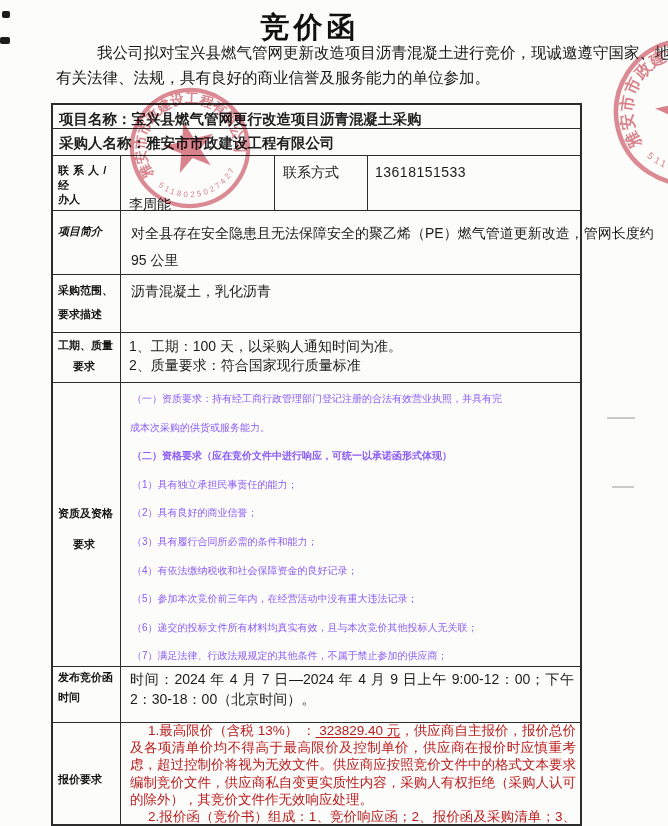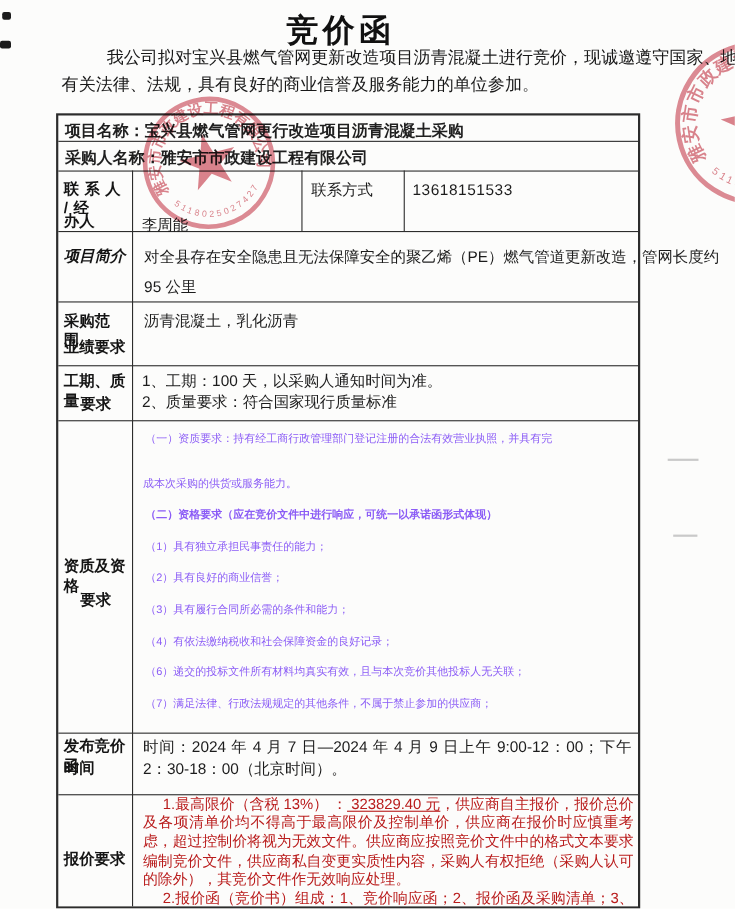--- a/index.html
+++ b/index.html
@@ -16,21 +16,21 @@
   .intro{left:56px;top:40px;width:572px;font-size:15.5px;line-height:25px;color:#181818;}
   .intro .l1{text-indent:41px;white-space:nowrap;}
   .intro .l2{white-space:nowrap;}
 
   
   .tbl{left:51px;top:103px;width:527px;height:719px;border:2px solid #2c2c2c;}
   .hline{position:absolute;left:0;width:100%;height:0;border-top:1.6px solid #2c2c2c;}
   .vline{position:absolute;width:0;border-left:1.6px solid #2c2c2c;}
 
   .cell-text{position:absolute;font-size:14px;color:#1c1c1c;}
-  .rowlabel{position:absolute;left:5px;font-size:14px;font-weight:bold;color:#141414;width:62px;}
+  .rowlabel{position:absolute;left:5px;font-size:11px;font-weight:bold;color:#141414;width:62px;}
   .b{font-weight:bold;}
   .u{text-decoration:underline;text-underline-offset:2px;}
 
   .fullrow{position:absolute;left:6px;font-size:14.5px;white-space:nowrap;}
   .qline{height:28.6px;white-space:nowrap;font-size:10px;color:#8b5cf6;}
   .quote p{margin:0;text-align:justify;font-size:13.5px;line-height:17.2px;text-indent:18px;color:#b91c1c;}
 
   
   .stamp{mix-blend-mode:multiply;opacity:.82;}
   .stamp text{font-family:"Liberation Sans", sans-serif;}
@@ -85,42 +85,43 @@
   </div>
 
   <div>
     <div class="rowlabel" style="top:119px;font-style:italic;">项目简介</div>
     <div class="cell-text" style="left:78px;top:120px;white-space:nowrap;">对全县存在安全隐患且无法保障安全的聚乙烯（PE）燃气管道更新改造，管网长度约</div>
     <div class="cell-text" style="left:78px;top:147px;">95 公里</div>
   </div>
 
   <div>
     <div class="rowlabel" style="top:178px;">采购范围、</div>
-    <div class="rowlabel" style="top:202px;">业绩要求</div>
+    <div class="rowlabel" style="top:202px;">要求描述</div>
     <div class="cell-text" style="left:78px;top:178px;">沥青混凝土，乳化沥青</div>
   </div>
 
   <div>
     <div class="rowlabel" style="top:233px;">工期、质量</div>
     <div class="rowlabel" style="top:254px;left:20px;">要求</div>
     <div class="cell-text" style="left:76px;top:233px;white-space:nowrap;">1、工期：100 天，以采购人通知时间为准。</div>
     <div class="cell-text" style="left:76px;top:252px;white-space:nowrap;">2、质量要求：符合国家现行质量标准</div>
   </div>
 
   <div>
     <div class="rowlabel" style="top:401px;">资质及资格</div>
     <div class="rowlabel" style="top:432px;left:20px;">要求</div>
     <div class="cell-text" style="left:79px;top:287px;right:6px;">
       <div class="qline">（一）资质要求：持有经工商行政管理部门登记注册的合法有效营业执照，并具有完</div>
-      <div class="qline" style="margin-left:-2px;margin-top:12px;">成本次采购的供货或服务能力。</div>
+      <div class="qline" style="margin-left:-2px;">成本次采购的供货或服务能力。</div>
       <div class="qline b">（二）资格要求（应在竞价文件中进行响应，可统一以承诺函形式体现）</div>
       <div class="qline">（1）具有独立承担民事责任的能力；</div>
       <div class="qline">（2）具有良好的商业信誉；</div>
       <div class="qline">（3）具有履行合同所必需的条件和能力；</div>
       <div class="qline">（4）有依法缴纳税收和社会保障资金的良好记录；</div>
+      <div class="qline">（5）参加本次竞价前三年内，在经营活动中没有重大违法记录；</div>
       <div class="qline">（6）递交的投标文件所有材料均真实有效，且与本次竞价其他投标人无关联；</div>
       <div class="qline">（7）满足法律、行政法规规定的其他条件，不属于禁止参加的供应商；</div>
     </div>
   </div>
 
   <div>
     <div class="rowlabel" style="top:565px;">发布竞价函</div>
     <div class="rowlabel" style="top:585px;">时间</div>
     <div class="cell-text" style="left:77px;top:564px;width:444px;line-height:20px;text-align:justify;">时间：2024 年 4 月 7 日—2024 年 4 月 9 日上午 9:00-12：00；下午 2：30-18：00（北京时间）。</div>
   </div>

